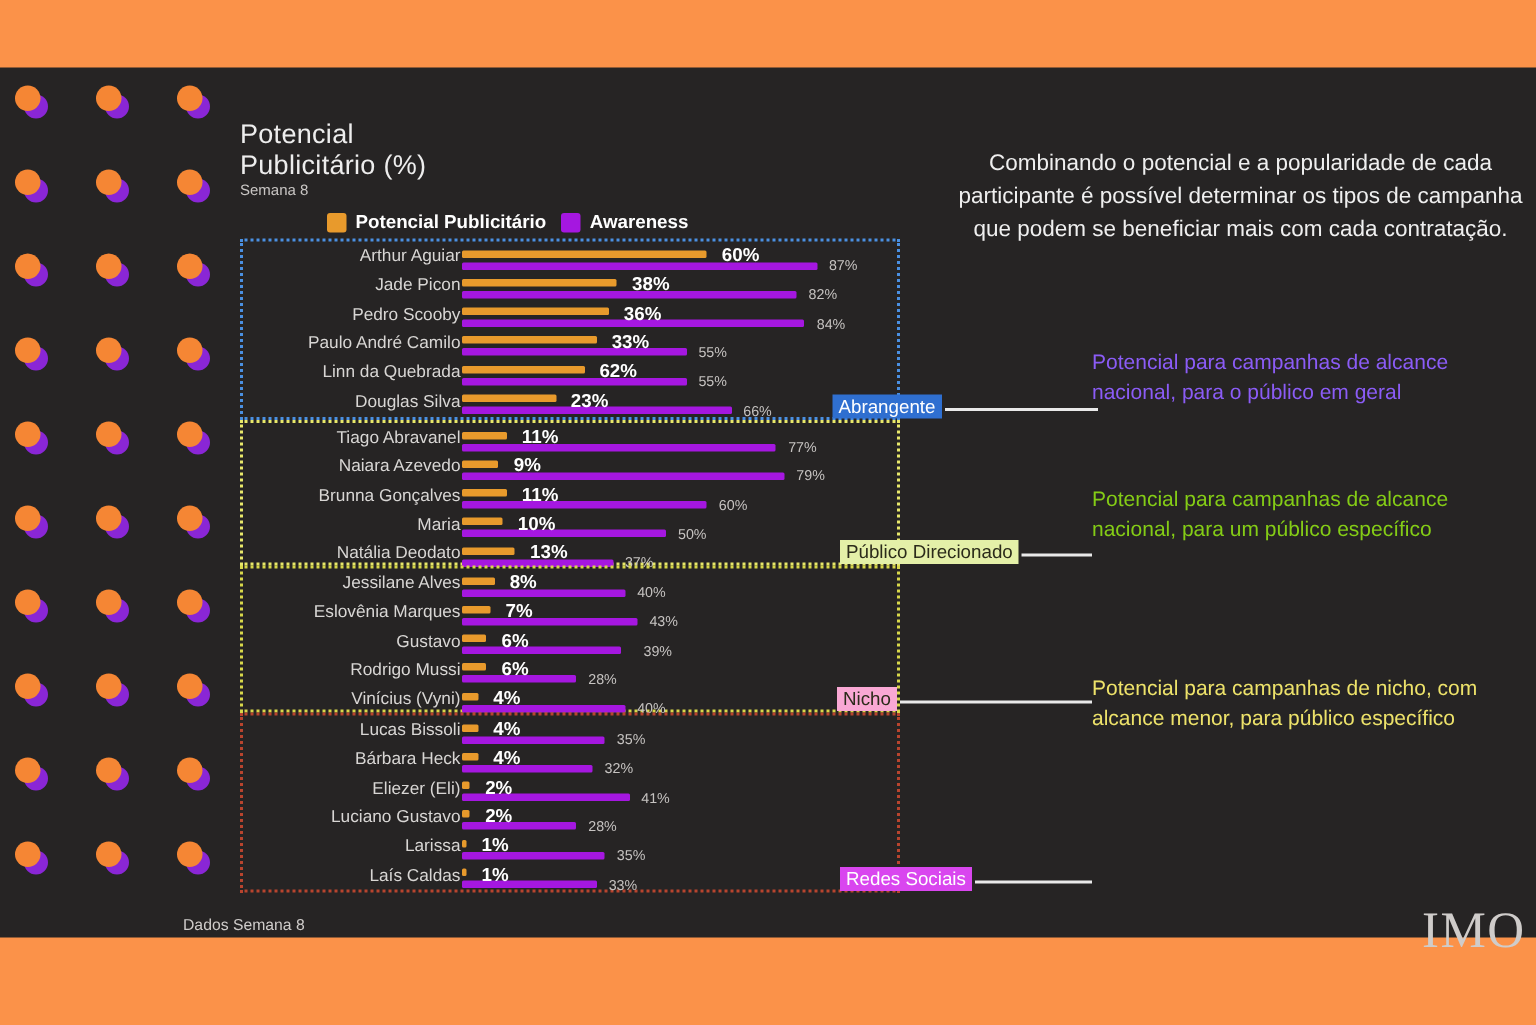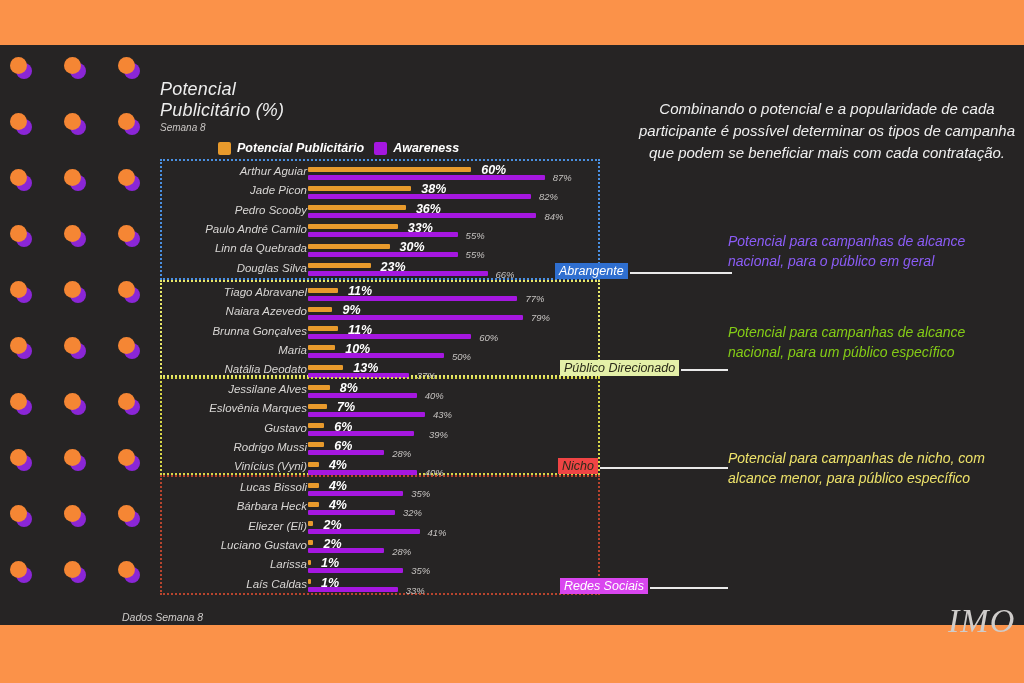--- a/index.html
+++ b/index.html
@@ -2,21 +2,21 @@
 <html><head>
 <meta charset="utf-8">
 <style>
   html,body{margin:0;padding:0;}
   body{
     width:1024px;height:683px;
     background:#FB9249;
     font-family:"Liberation Sans", sans-serif;
     overflow:hidden;
   }
-  #frame{position:absolute;left:0;top:0;width:1024px;height:683px;font-style:italic;}
+  #frame{position:absolute;left:0;top:0;width:1024px;height:683px;}
   #stage{
     position:absolute;left:0;top:45px;width:1024px;height:580px;
     background:#262424;
   }
   
   #dotgrid{position:absolute;left:0;top:0;width:150px;height:580px;}
   .dotwrap{position:absolute;width:22px;height:22px;}
   .dot-b{position:absolute;left:6px;top:6px;width:16px;height:16px;border-radius:50%;background:#8A26D6;}
   .dot-f{position:absolute;left:0;top:0;width:17px;height:17px;border-radius:50%;background:#F58634;}
 
@@ -229,21 +229,21 @@
             <div class="rlabel">Paulo André Camilo</div>
             <div class="barA" style="width: 89.76px;"></div>
             <div class="barB" style="width: 149.6px;"></div>
             <div class="valA" style="left: 245.76px;">33%</div>
             <div class="valB" style="left: 303.6px;">55%</div>
           </div>
           <div class="row" style="top: 81.2px;">
             <div class="rlabel">Linn da Quebrada</div>
             <div class="barA" style="width: 81.6px;"></div>
             <div class="barB" style="width: 149.6px;"></div>
-            <div class="valA" style="left: 237.6px;">30%</div>
+            <div class="valA" style="left: 237.6px;">62%</div>
             <div class="valB" style="left: 303.6px;">55%</div>
           </div>
           <div class="row" style="top: 100.5px;">
             <div class="rlabel">Douglas Silva</div>
             <div class="barA" style="width: 62.56px;"></div>
             <div class="barB" style="width: 179.52px;"></div>
             <div class="valA" style="left: 218.56px;">23%</div>
             <div class="valB" style="left: 333.52px;">66%</div>
           </div>
         </div>
@@ -368,21 +368,21 @@
       </div>
 
     <div id="headnote">Combinando o potencial e a popularidade de cada participante é possível determinar os tipos de campanha que podem se beneficiar mais com cada contratação.</div>
 
     <div id="footer">Dados  Semana 8</div>
     <div id="logo">IMO</div>
   <div class="tag" style="background: rgb(47, 111, 208); color: rgb(255, 255, 255); left: 555px; top: 218px;">Abrangente</div>
       <div class="tagline" style="left: 630px; top: 227px; width: 102px;"></div>
       <div class="tag" style="background: rgb(228, 240, 168); color: rgb(43, 43, 26); left: 560px; top: 315px;">Público Direcionado</div>
       <div class="tagline" style="left: 681px; top: 324px; width: 47px;"></div>
-      <div class="tag" style="background: #ef4444; color: rgb(43, 43, 26); left: 558px; top: 413px;">Nicho</div>
+      <div class="tag" style="background: #f9a8d4; color: rgb(43, 43, 26); left: 558px; top: 413px;">Nicho</div>
       <div class="tagline" style="left: 600px; top: 422px; width: 128px;"></div>
       <div class="tag" style="background: #d946ef; color: rgb(255, 255, 255); left: 560px; top: 533px;">Redes Sociais</div>
       <div class="tagline" style="left: 650px; top: 542px; width: 78px;"></div>
       <div class="note" style="color: #8b5cf6; left: 728px; top: 186px;">Potencial para campanhas de alcance nacional, para o público em geral</div>
       <div class="note" style="color: #84cc16; left: 728px; top: 277px;">Potencial para campanhas de alcance nacional, para um público específico</div>
       <div class="note" style="color: rgb(237, 226, 106); left: 728px; top: 403px;">Potencial para campanhas de nicho, com alcance menor, para público específico</div>
     </div>
 </div>
 
 </body></html>

